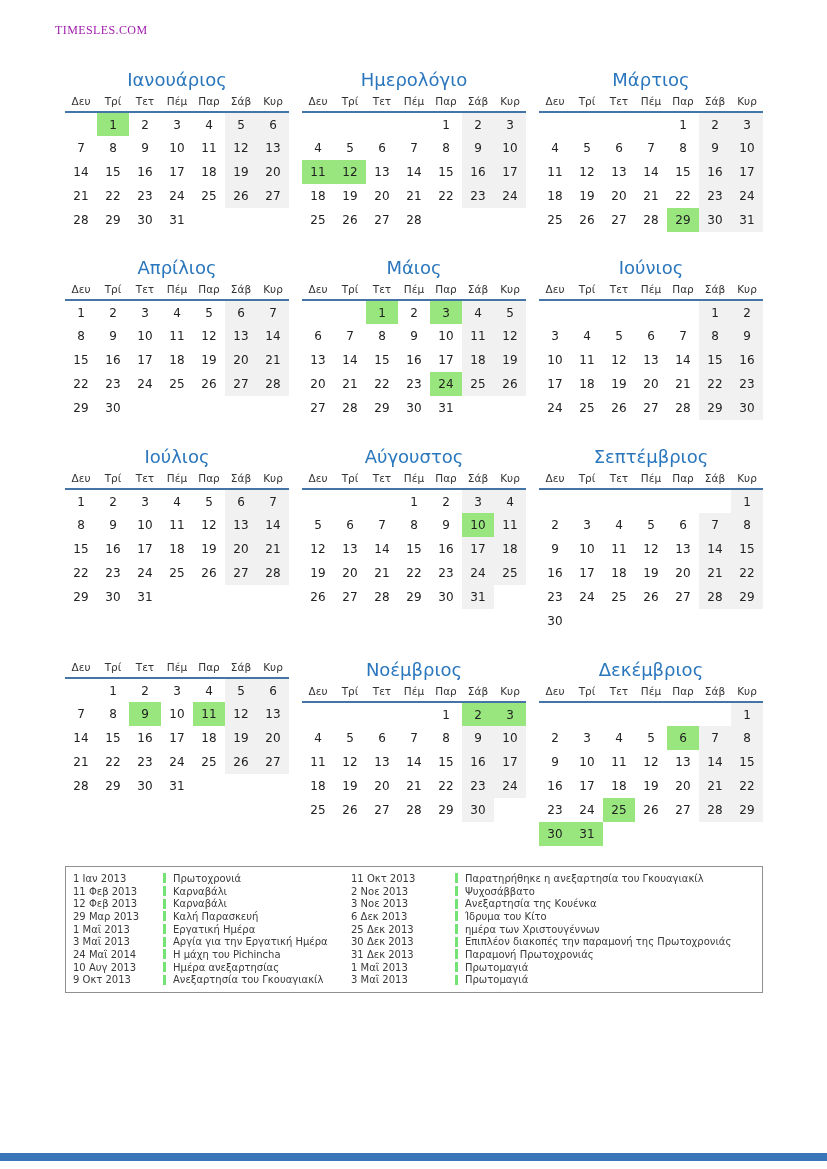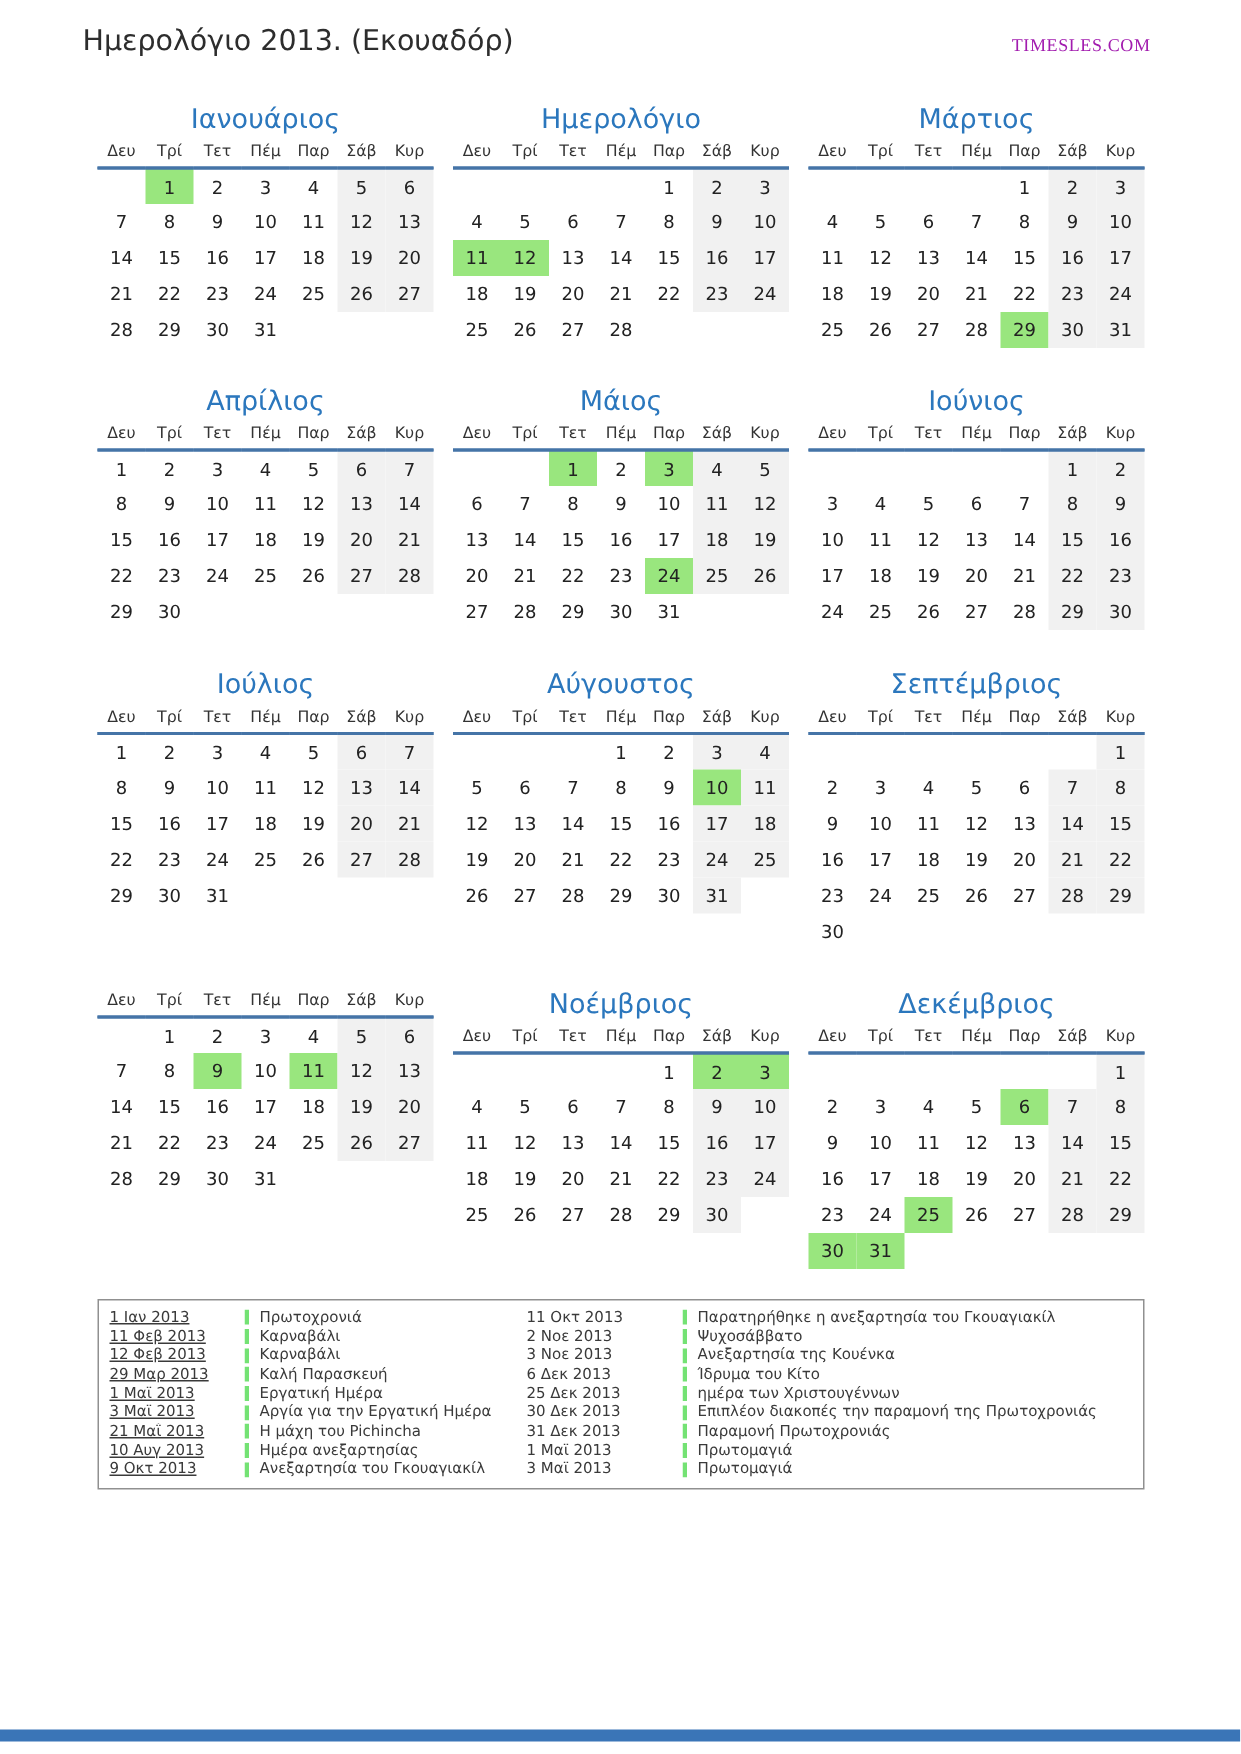--- a/index.html
+++ b/index.html
@@ -22,35 +22,34 @@
   table.cal { border-collapse: collapse; margin: 0 auto; }
   .cal th { width: 32px; height: 18px; font-weight: normal; font-size: 10.5px; color: #333333; padding: 0 0 4px 0; }
   .cal thead tr { border-bottom: 2px solid #4574a7; }
   .cal td { width: 32px; height: 24px; text-align: center; font-size: 12px; color: #222222; }
   .cal td.we { background: #f1f1f1; }
   .cal td.hd { background: #99e67e; }
 
   .legend { position: absolute; left: 65px; top: 866px; width: 698px; border: 1px solid #909090; padding: 5px 0 6px 0; background: #ffffff; }
   .lg-row { display: flex; align-items: center; height: 12.7px; font-size: 10px; color: #3a3a3a; }
   .lg-c { white-space: nowrap; overflow: hidden; }
-  .lg-d1 { width: 97px; padding-left: 7px; text-decoration: underline; }
+  .lg-d1 { width: 97px; padding-left: 7px; }
   .lg-n1 { width: 188px; display: flex; align-items: center; }
   .lg-d2 { width: 104px; }
   .lg-n2 { flex: 1; display: flex; align-items: center; }
   .lg-mark { display: inline-block; flex: 0 0 3px; width: 3px; height: 10px; background: #74e274; margin-right: 7px; }
 
   .footer-bar { position: absolute; left: 0; width: 827px; top: 1153px; height: 8px; background: #3a75b7; }
 </style>
 </head>
 <body>
 
 <div class="page">
 
   <div class="header">
-    <div class="page-title">Ημερολόγιο 2013. (Εκουαδόρ)</div>
     <a class="site-link">TIMESLES.COM</a>
   </div>
 
   <div class="months">
       <div class="month-row r1">
         <div class="month">
           <div class="month-title">Ιανουάριος</div>
           <table class="cal">
             <thead>
               <tr>
@@ -862,21 +861,21 @@
         <div class="lg-c lg-d2">25 Δεκ 2013</div>
         <div class="lg-c lg-n2"><span class="lg-mark"></span>ημέρα των Χριστουγέννων</div>
       </div>
       <div class="lg-row">
         <div class="lg-c lg-d1">3 Μαΐ 2013</div>
         <div class="lg-c lg-n1"><span class="lg-mark"></span>Αργία για την Εργατική Ημέρα</div>
         <div class="lg-c lg-d2">30 Δεκ 2013</div>
         <div class="lg-c lg-n2"><span class="lg-mark"></span>Επιπλέον διακοπές την παραμονή της Πρωτοχρονιάς</div>
       </div>
       <div class="lg-row">
-        <div class="lg-c lg-d1">21 Μαΐ 2013</div>
+        <div class="lg-c lg-d1">24 Μαΐ 2014</div>
         <div class="lg-c lg-n1"><span class="lg-mark"></span>Η μάχη του Pichincha</div>
         <div class="lg-c lg-d2">31 Δεκ 2013</div>
         <div class="lg-c lg-n2"><span class="lg-mark"></span>Παραμονή Πρωτοχρονιάς</div>
       </div>
       <div class="lg-row">
         <div class="lg-c lg-d1">10 Αυγ 2013</div>
         <div class="lg-c lg-n1"><span class="lg-mark"></span>Ημέρα ανεξαρτησίας</div>
         <div class="lg-c lg-d2">1 Μαΐ 2013</div>
         <div class="lg-c lg-n2"><span class="lg-mark"></span>Πρωτομαγιά</div>
       </div>

